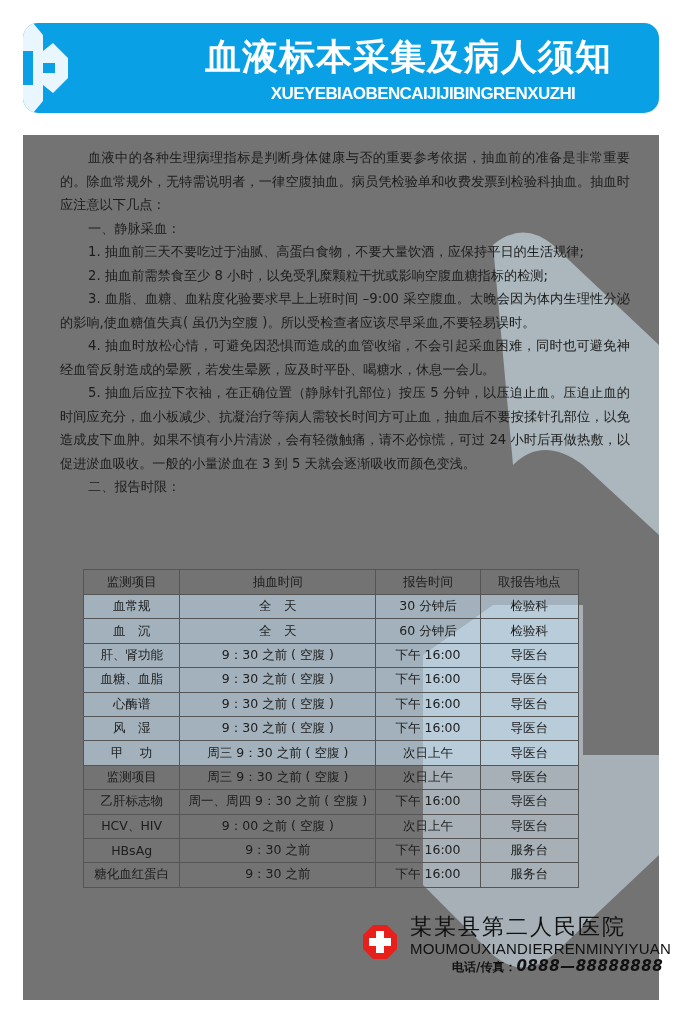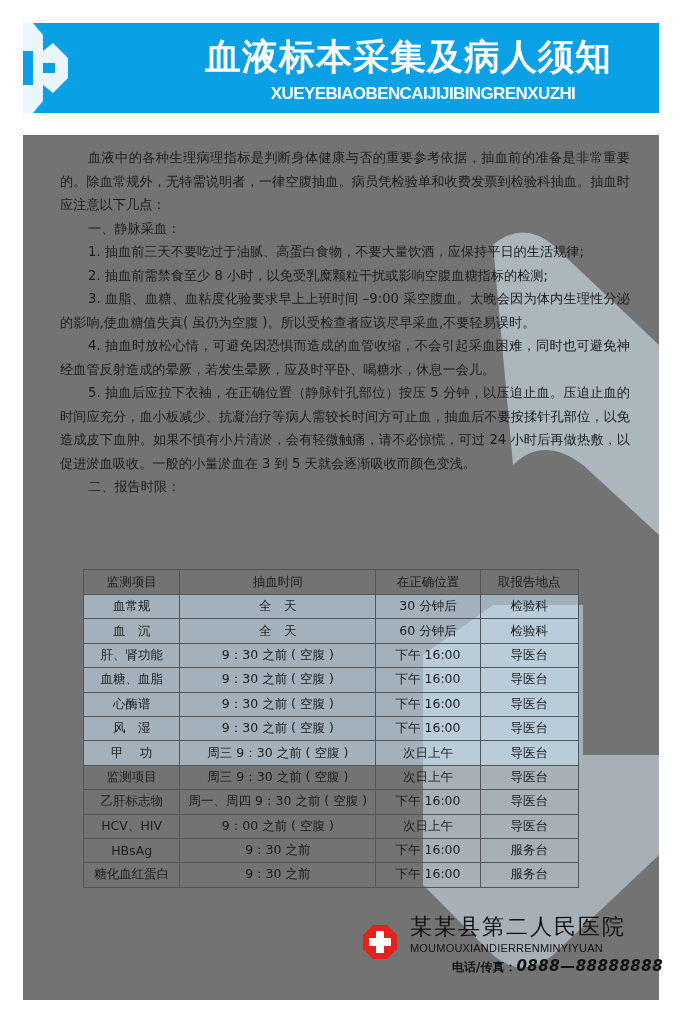--- a/index.html
+++ b/index.html
@@ -1,21 +1,21 @@
 <!DOCTYPE html>
 <html><head>
 <meta charset="utf-8">
 <style>
   * { margin: 0; padding: 0; box-sizing: border-box; }
   html, body { width: 682px; height: 1024px; background: #ffffff; overflow: hidden; }
   body { position: relative; font-family: "DejaVu Sans", "Liberation Sans", sans-serif; color: #1a1a1a; }
 
   .banner {
     position: absolute; left: 23px; top: 23px; width: 636px; height: 90px;
-    background: #0aa0e6; overflow: hidden;
+    background: #0aa0e6; overflow: hidden; border-radius: 15px;
   }
   .banner-logo { position: absolute; left: 0; top: 0; width: 60px; height: 90px; }
   .banner-title {
     position: absolute; left: 182px; top: 12px; width: 392px;
     color: #ffffff; font-size: 36px; font-weight: bold; letter-spacing: 1px;
     line-height: 44px; white-space: nowrap;
   }
   .banner-subtitle {
     position: absolute; left: 225px; top: 61px; width: 350px; text-align: center;
     color: #ffffff; font-family: "Liberation Sans", sans-serif; font-size: 17px; font-weight: bold;
@@ -51,21 +51,21 @@
   .report-table tr.row-hl td { background: rgba(200, 228, 246, 0.55); }
 
   .footer { position: absolute; left: 360px; top: 912px; width: 300px; height: 70px; }
   .footer-logo { position: absolute; left: 3px; top: 13px; width: 34px; height: 34px; }
   .footer-name {
     position: absolute; left: 50px; top: 2px; font-size: 22px; color: #111; letter-spacing: 2px;
     line-height: 26px; white-space: nowrap;
   }
   .footer-pinyin {
     position: absolute; left: 50px; top: 30px; font-family: "Liberation Sans", sans-serif;
-    font-size: 11px; color: #111; letter-spacing: 0.2px; line-height: 13px; white-space: nowrap;
+    font-size: 15px; color: #111; letter-spacing: 0.2px; line-height: 13px; white-space: nowrap;
   }
   .footer-phone {
     position: absolute; left: 50px; top: 44px; white-space: nowrap; line-height: 20px; padding-left: 42px;
   }
   .footer-phone-label { font-size: 12px; font-weight: bold; color: #111; }
   .footer-phone-num {
     font-family: "DejaVu Sans", sans-serif; font-size: 15px; font-weight: bold; font-style: italic;
     color: #111; letter-spacing: 0.5px;
   }
 </style>
@@ -106,21 +106,21 @@
     <colgroup>
       <col style="width:96px">
         <col style="width:194px">
         <col style="width:104px">
         <col style="width:98px">
     </colgroup>
     <thead>
       <tr>
         <th>监测项目</th>
         <th>抽血时间</th>
-        <th>在正确位置</th>
+        <th>报告时间</th>
         <th>取报告地点</th>
       </tr>
     </thead>
     <tbody>
       <tr class="row-hl">
         <td class="c-left">血常规</td>
         <td class="c-left">全　天</td>
         <td class="c-center">30 分钟后</td>
         <td class="c-center">检验科</td>
       </tr>

